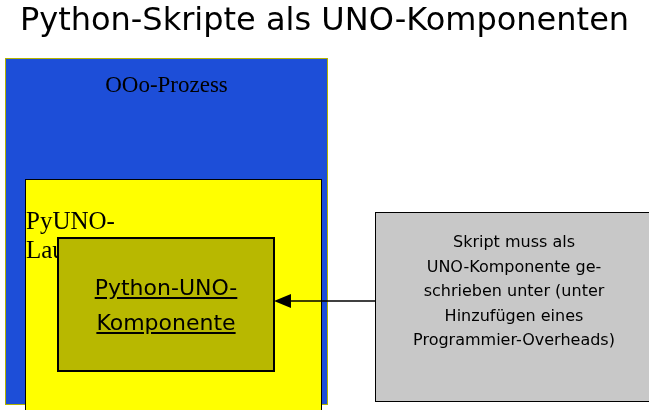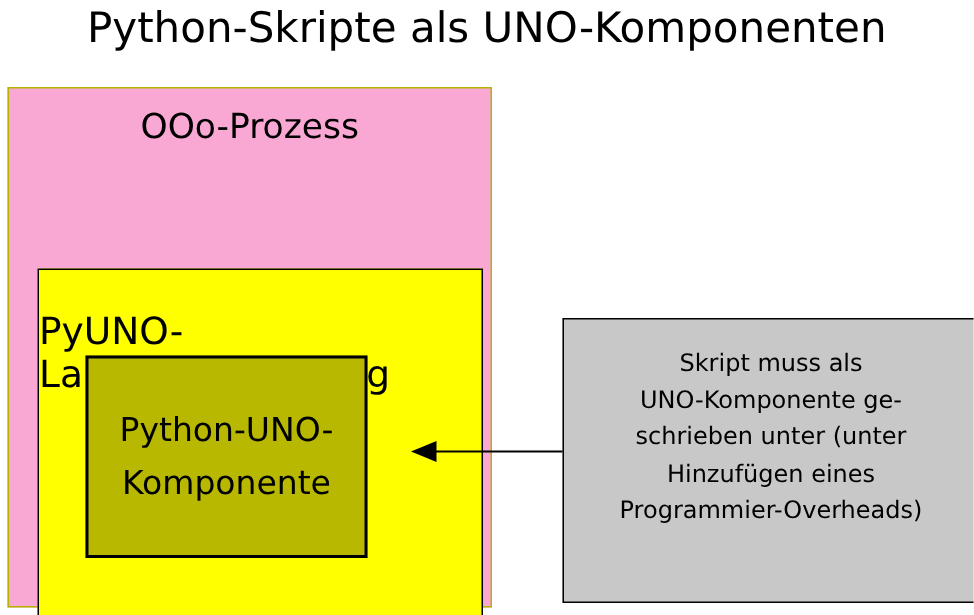--- a/index.html
+++ b/index.html
@@ -20,36 +20,37 @@
     width: 649px;
     height: 410px;
   }
   
   .title {
     position: absolute;
     left: 0;
     top: 4px;
     width: 649px;
     text-align: center;
-    font-size: 28px;
+    font-size: 32px;
     line-height: 30px;
     letter-spacing: 0px;
     color: #000000;
     white-space: nowrap;
   }
   
   .box-ooo {
     position: absolute;
     left: 5px;
     top: 58px;
     width: 323px;
     height: 347px;
-    background: #f9a8d4;
+    background: #1d4ed8;
     border: 1px solid #b3b300;
     box-sizing: border-box;
+    font-family: Liberation Serif, serif;
   }
   .box-ooo-label {
     position: absolute;
     left: 0;
     top: 12px;
     width: 100%;
     text-align: center;
     font-size: 23px;
     line-height: 28px;
     white-space: nowrap;
@@ -72,28 +73,29 @@
     width: 100%;
     text-align: left;
     font-size: 25px;
     line-height: 29px;
   }
   
   .box-component {
     position: absolute;
     left: 57px;
     top: 237px;
-    width: 188px;
+    width: 218px;
     height: 135px;
     background: #b8b800;
     border: 2px solid #000000;
     box-sizing: border-box;
     display: flex;
     align-items: center;
     justify-content: center;
+    text-decoration: underline;
   }
   .box-component-label {
     font-size: 22px;
     line-height: 35px;
     text-align: center;
     width: 100%;
   }
   
   .box-note {
     position: absolute;

